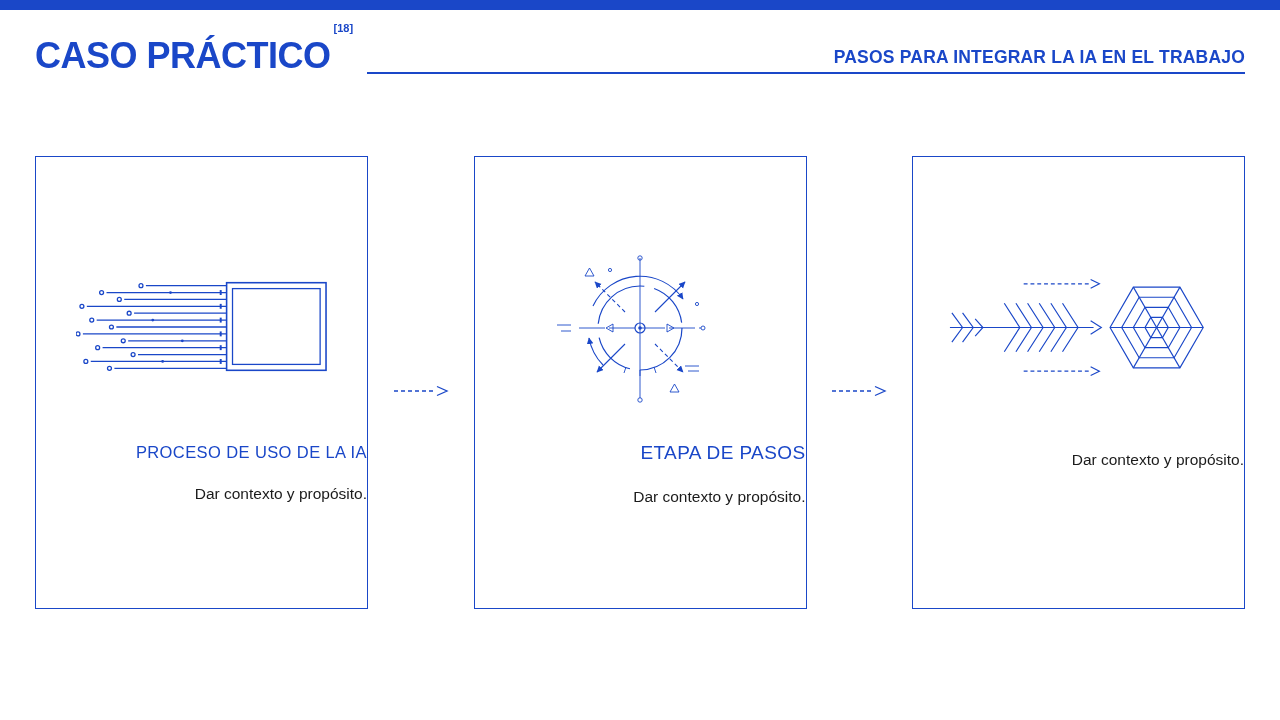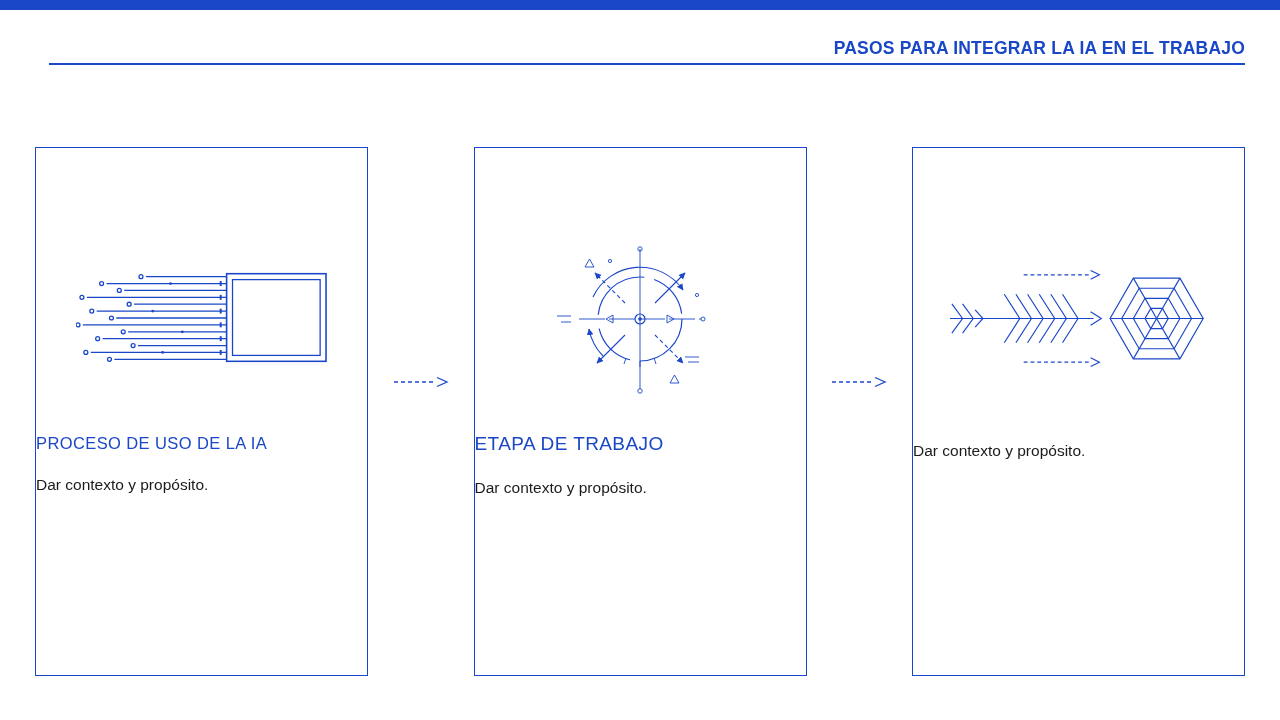--- a/index.html
+++ b/index.html
@@ -61,26 +61,26 @@
   }
   
   .content{
     display:flex;
     align-items:flex-start;
     padding:0 35px;
     margin-top:82px;
   }
   .card{
     width:333px;
-    height:529px;
+    height:453px;
     border:1.5px solid var(--accent);
     background:var(--background);
     display:flex;
     flex-direction:column;
-    align-items:flex-start;
+    align-items:flex-end;
     flex:none;
   }
   .icon-box{
     height:200px;
     margin-top:70px;
     width:100%;
     display:flex;
     align-items:center;
     justify-content:center;
   }
@@ -109,20 +109,23 @@
   svg{display:block;}
   .stroke{stroke:var(--accent);fill:none;}
   .fillacc{fill:var(--accent);stroke:none;}
 </style>
 </head>
 <body>
 
 <div class="top-bar"></div>
 
 <div class="header">
+  <div>
+    <span class="brand">CASO PRÁCTICO</span><span class="brand-sup">[18]</span>
+  </div>
   <div class="header-rule">
     <span class="header-subtitle">PASOS PARA INTEGRAR LA IA EN EL TRABAJO</span>
   </div>
 </div>
 
 <div class="content">
 
   <div class="card card1">
     <div class="icon-box">
       <svg viewBox="0 0 256 92" width="252" height="92">
@@ -215,21 +218,21 @@
           <circle cx="168" cy="86" r="2"></circle>
           <circle cx="75" cy="28" r="1.6"></circle>
           <circle cx="162" cy="62" r="1.6"></circle>
           <line x1="105" y1="128" x2="105" y2="134"></line>
           <line x1="91" y1="125" x2="89" y2="131"></line>
           <line x1="119" y1="125" x2="121" y2="131"></line>
         </g>
         <circle class="fillacc" cx="105" cy="86" r="1.8"></circle>
       </svg>
     </div>
-    <div class="card-title">ETAPA DE TRABAJO</div>
+    <div class="card-title">ETAPA DE PASOS</div>
     <div class="card-desc">Dar contexto y propósito.</div>
   </div>
 
   <div class="connector">
     <svg viewBox="0 0 56 14" width="56" height="14">
       <g class="stroke" stroke-width="1.3">
         <line x1="1" y1="7" x2="43" y2="7" stroke-dasharray="4 3"></line>
         <path d="M44,2.5 L54,7 L44,11.5"></path>
       </g>
     </svg>

